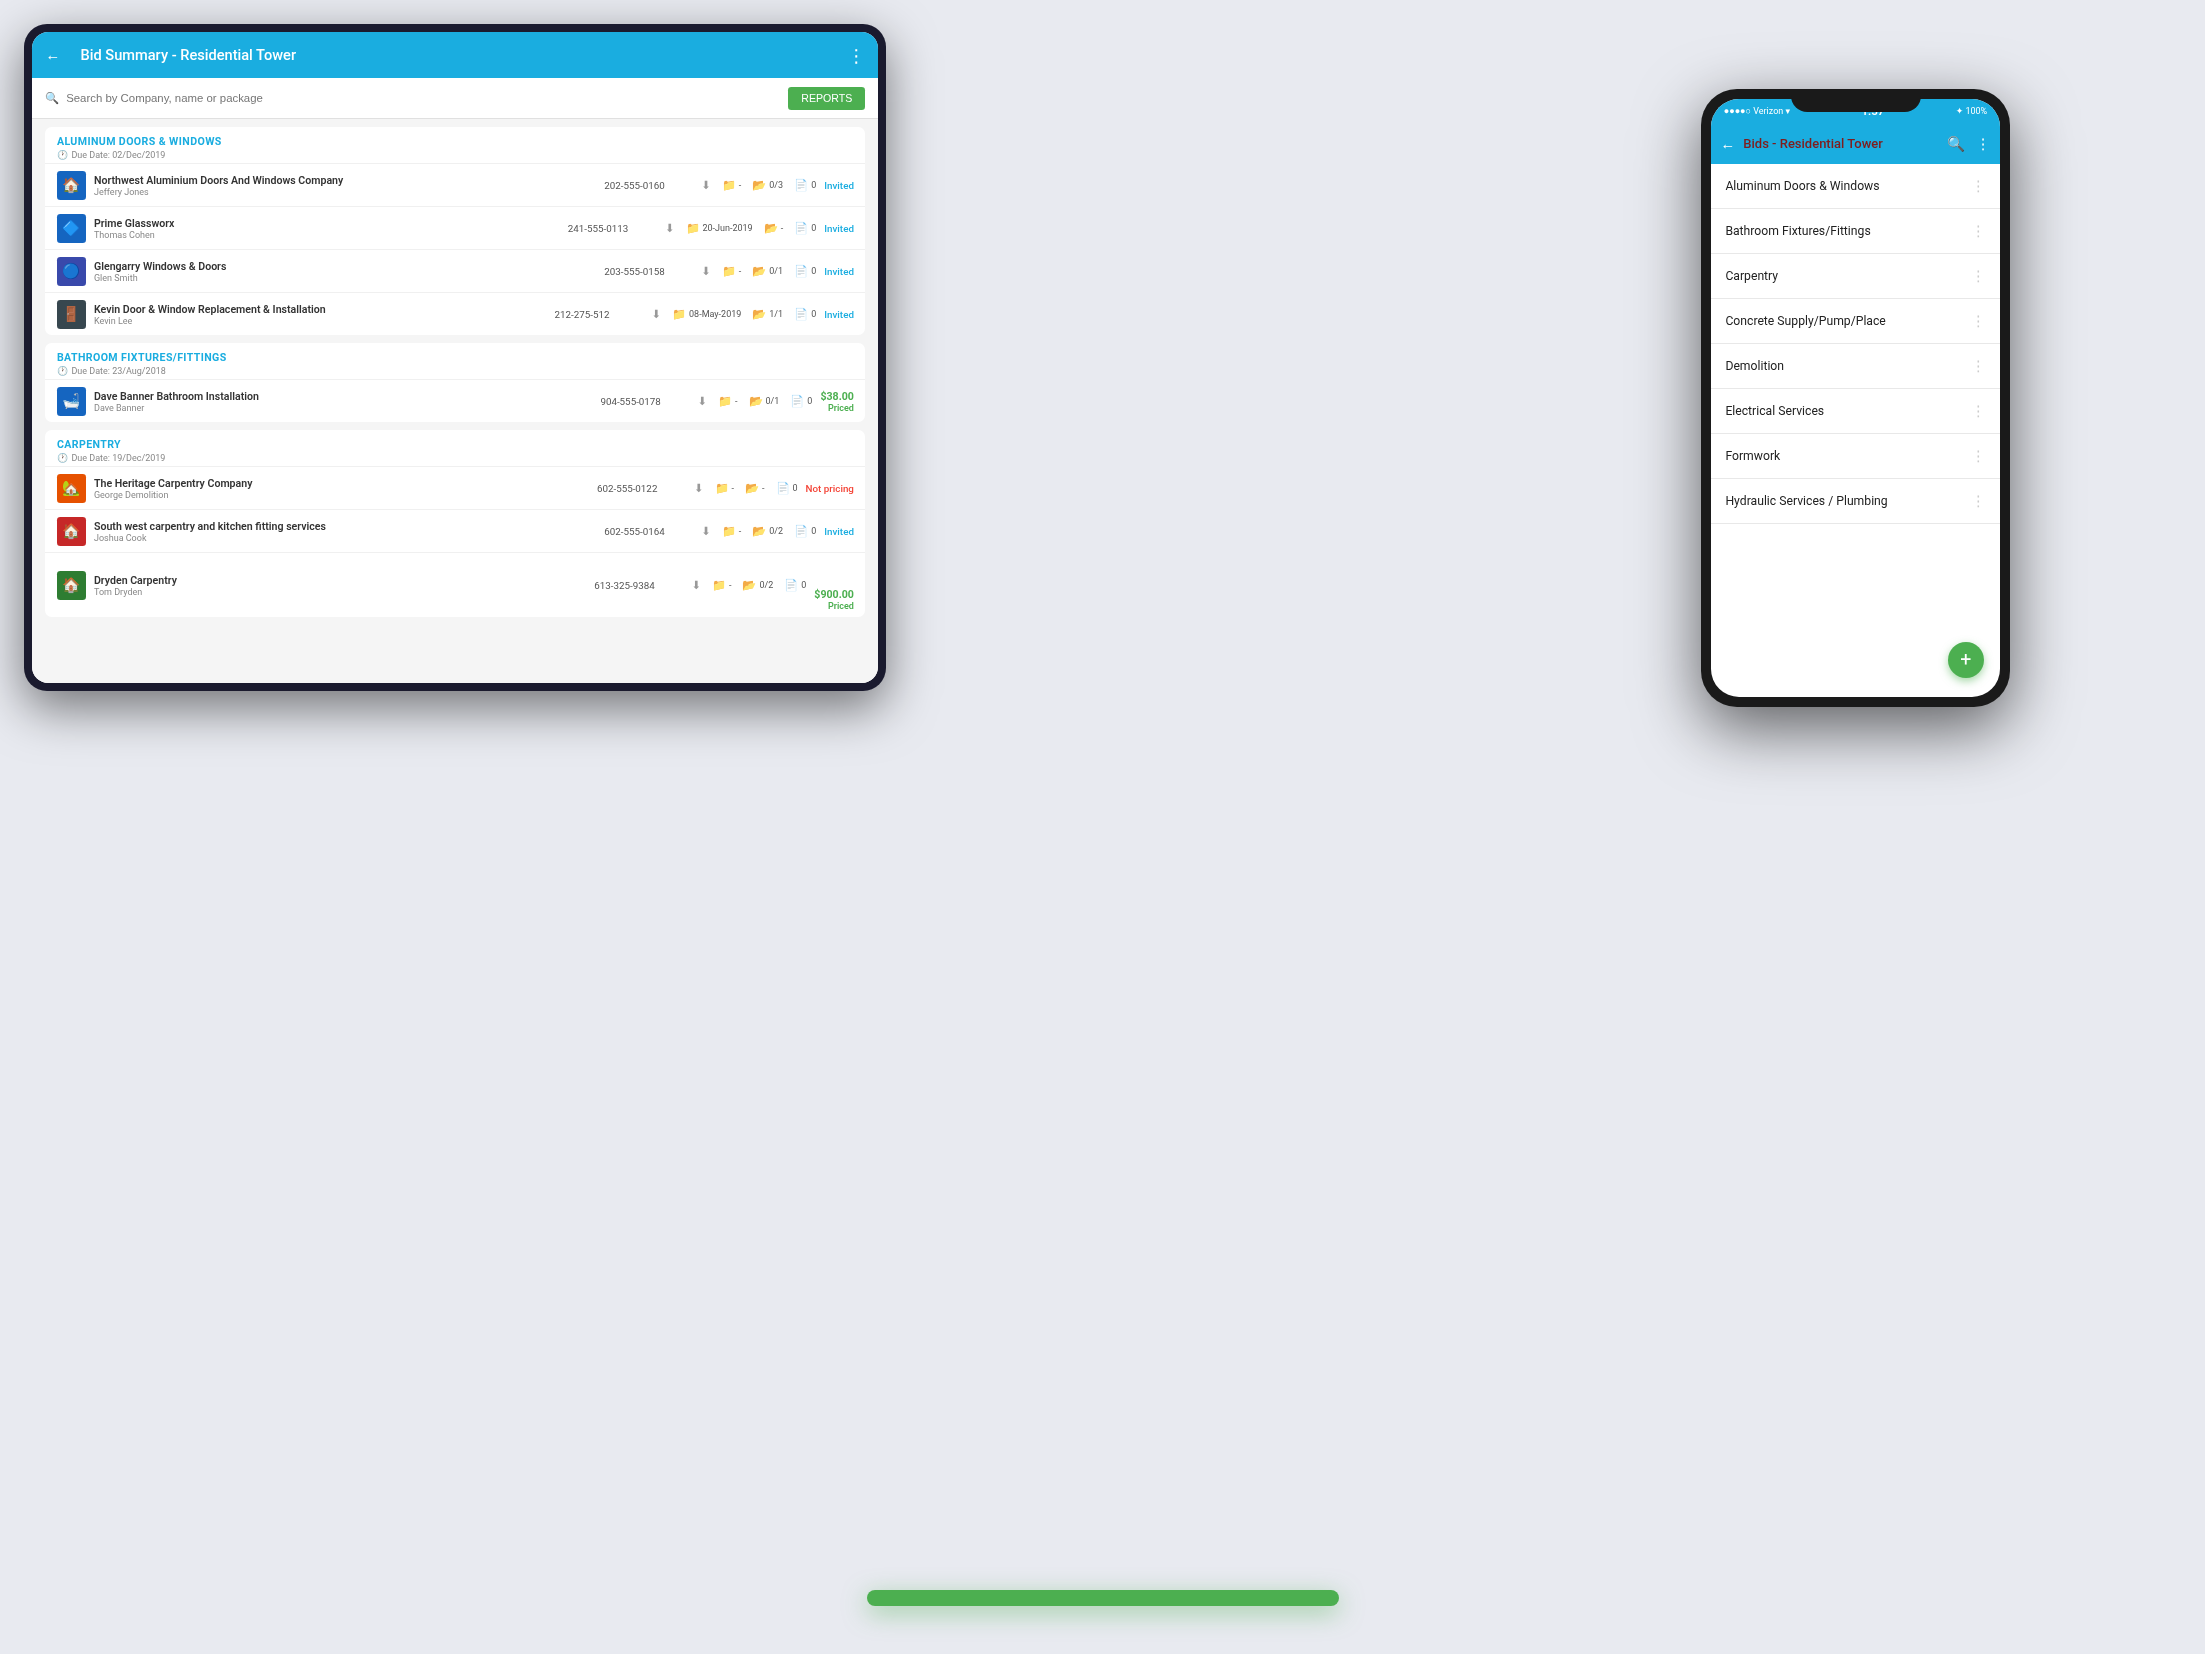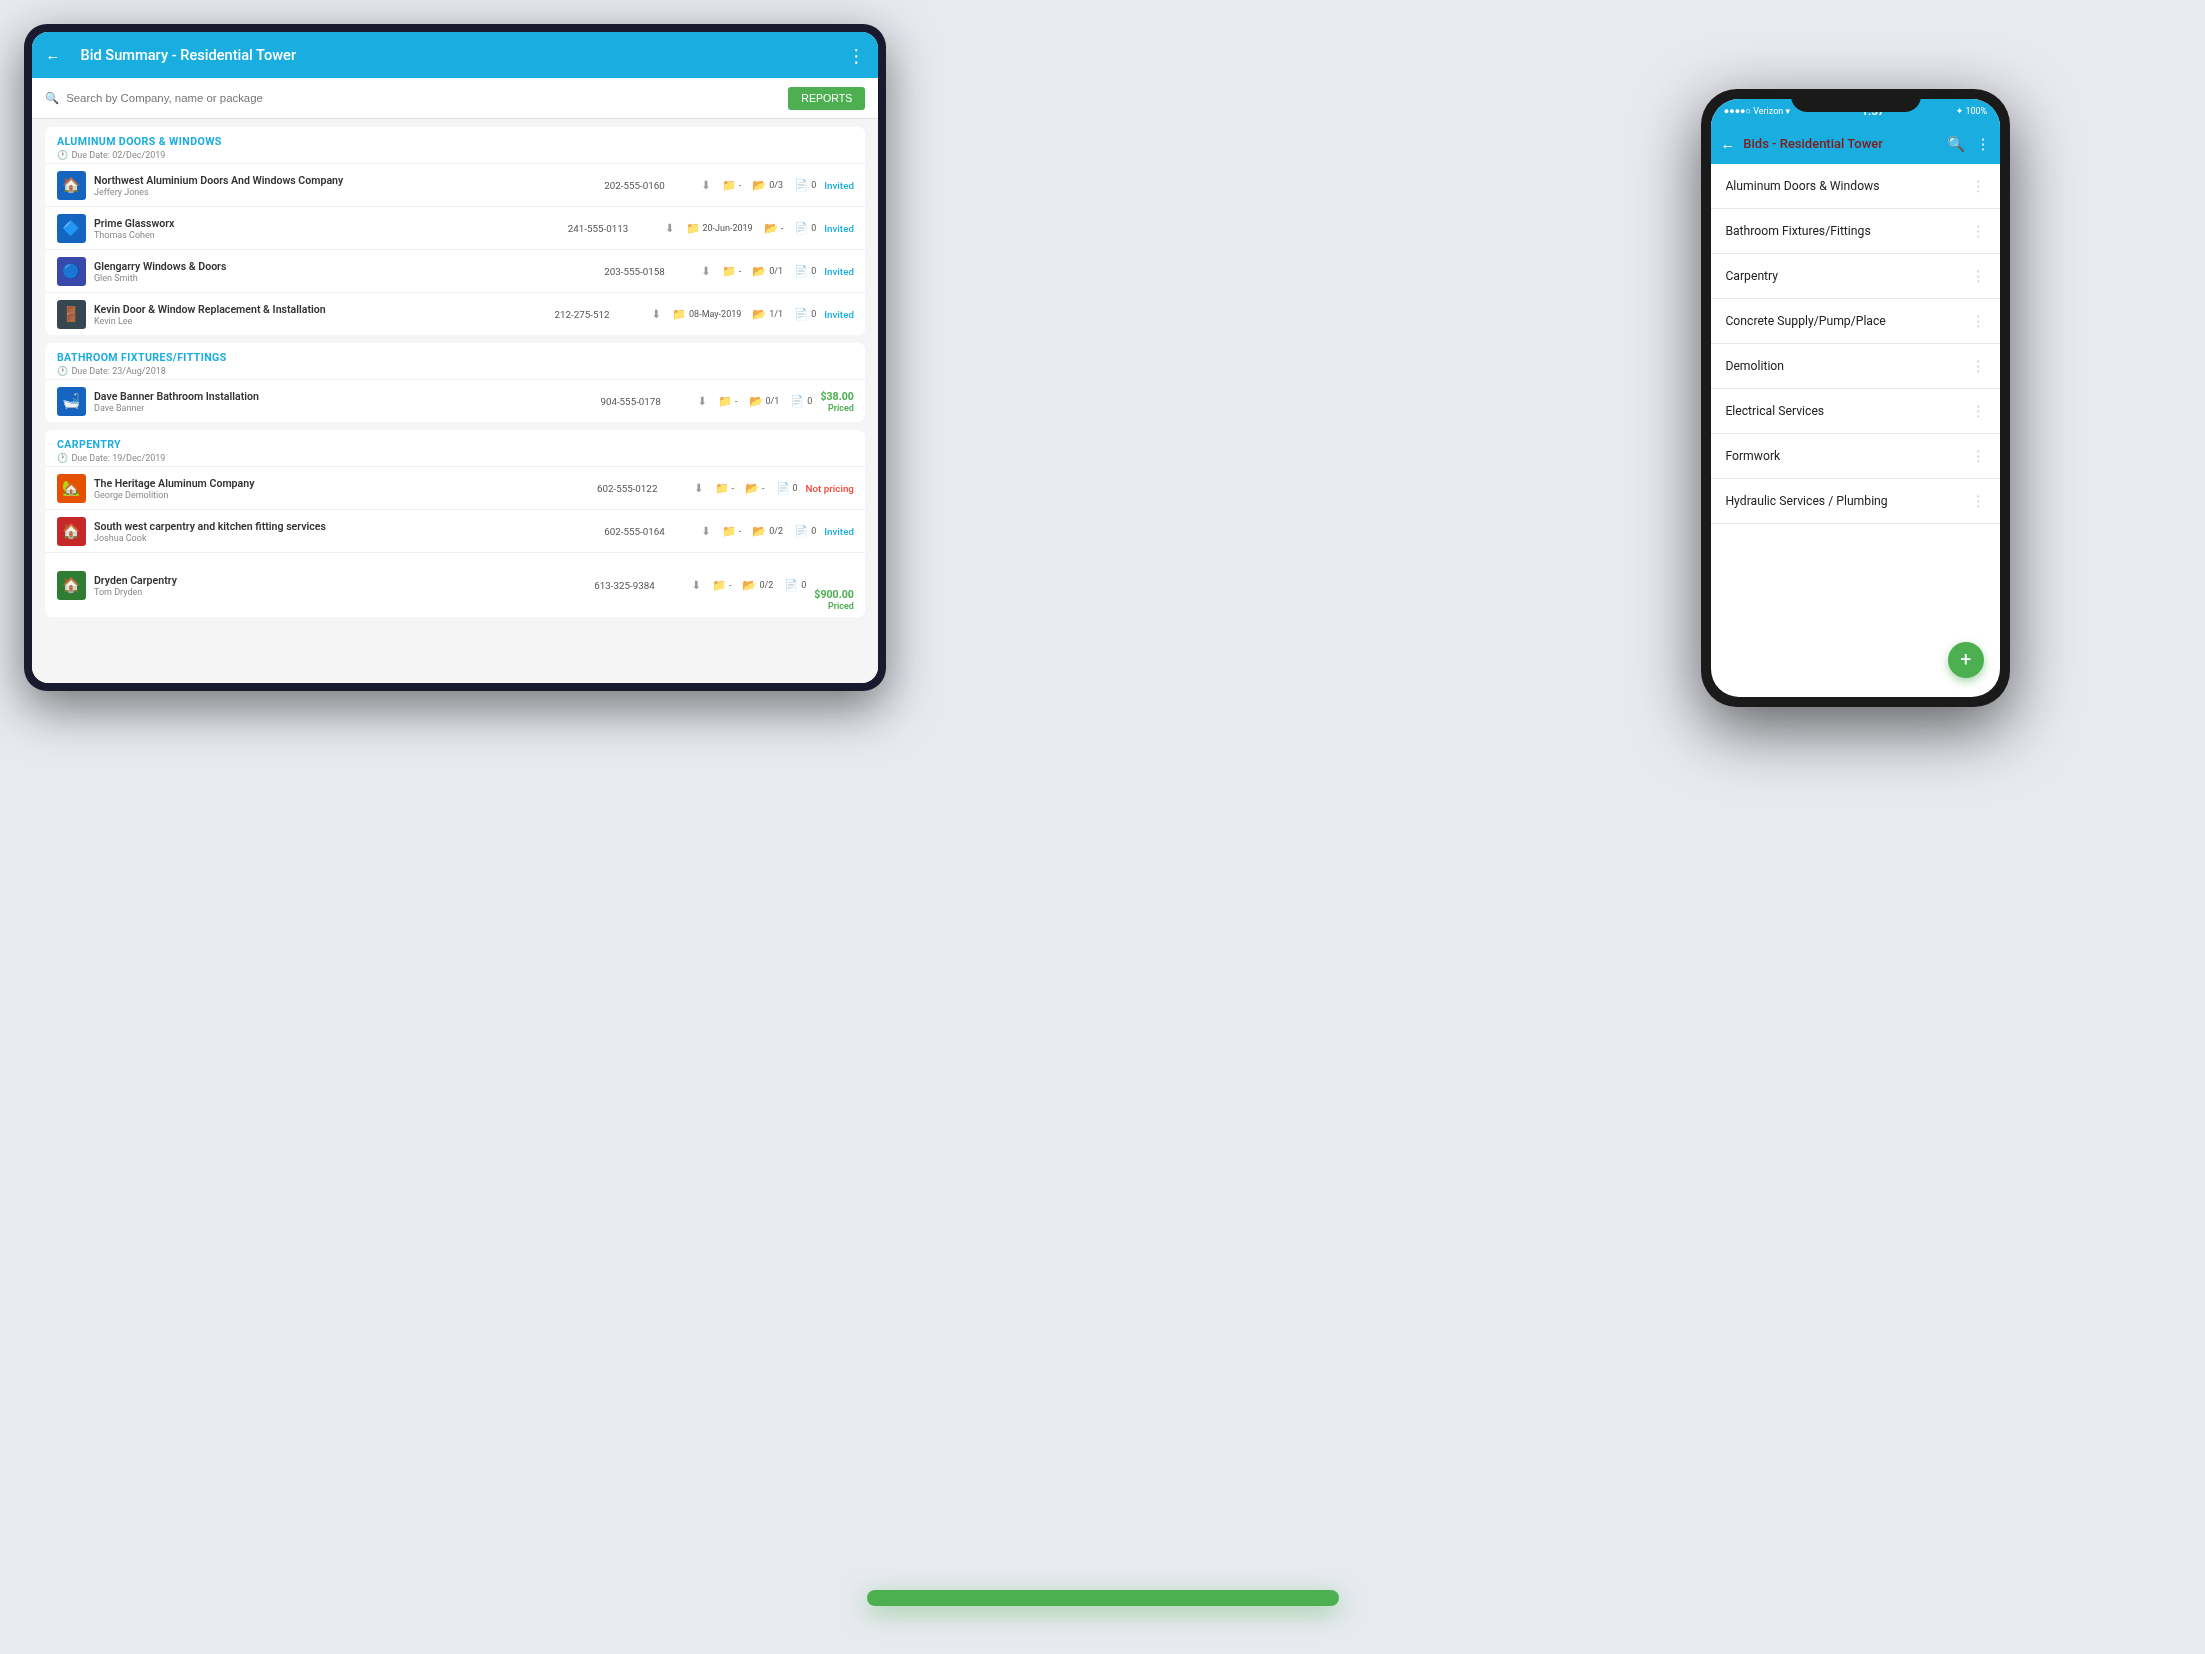--- a/index.html
+++ b/index.html
@@ -488,21 +488,21 @@
           <div class="category-title">CARPENTRY</div>
           <div class="category-due">
             <span>🕐</span>
             <span>Due Date: 19/Dec/2019</span>
           </div>
         </div>
 
         <div class="company-row">
           <div class="company-avatar" style="background:#e65100;">🏡</div>
           <div class="company-info">
-            <div class="company-name">The Heritage Aluminum Company</div>
+            <div class="company-name">The Heritage Carpentry Company</div>
             <div class="company-person">George Demolition</div>
           </div>
           <div class="company-phone">602-555-0122</div>
           <div class="company-icons">
             <span class="icon-gray">⬇</span>
             <span class="icon-group">
                 <span class="icon-green">📁</span> 
                 <span>-</span>
               </span>
             <span class="icon-group">

